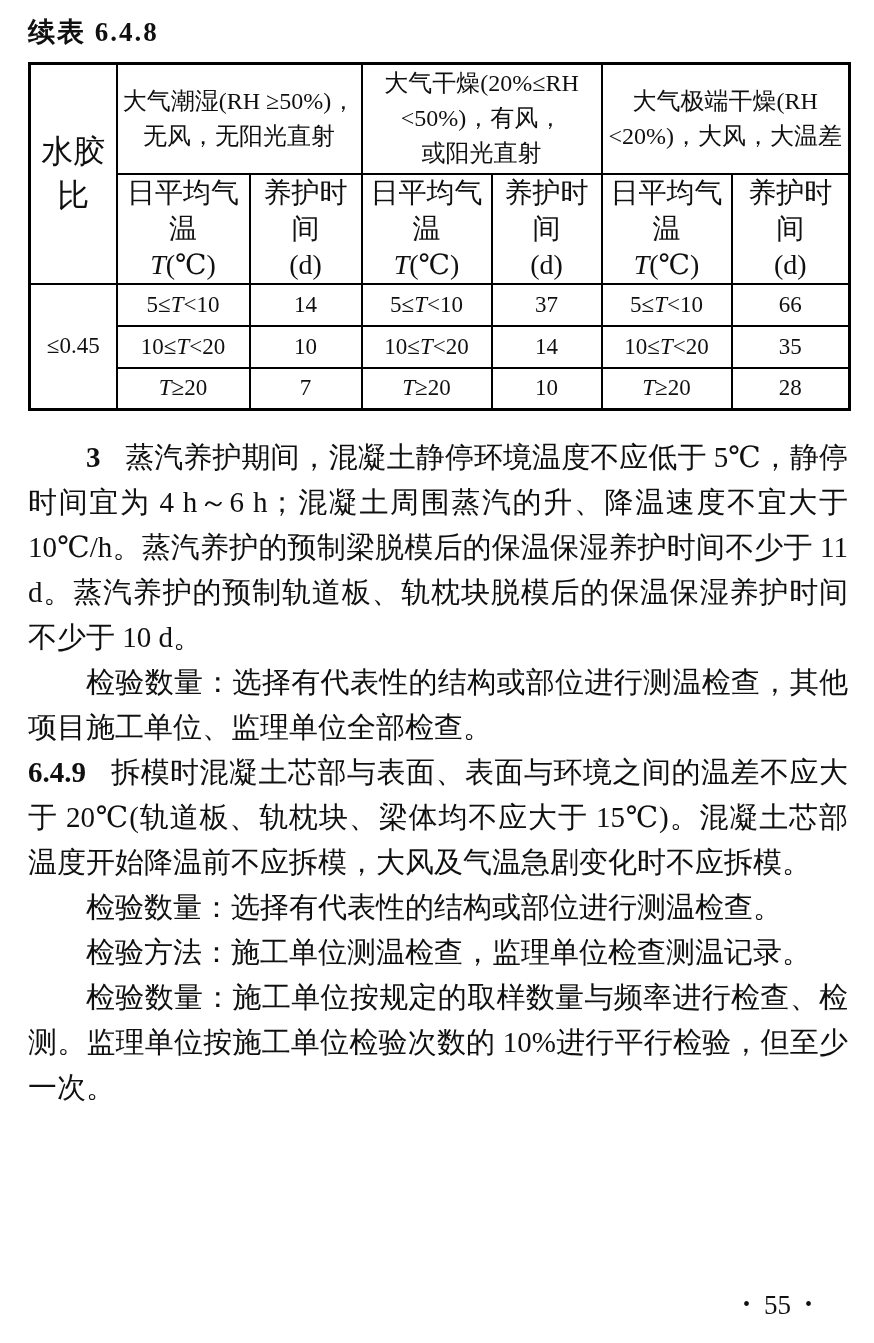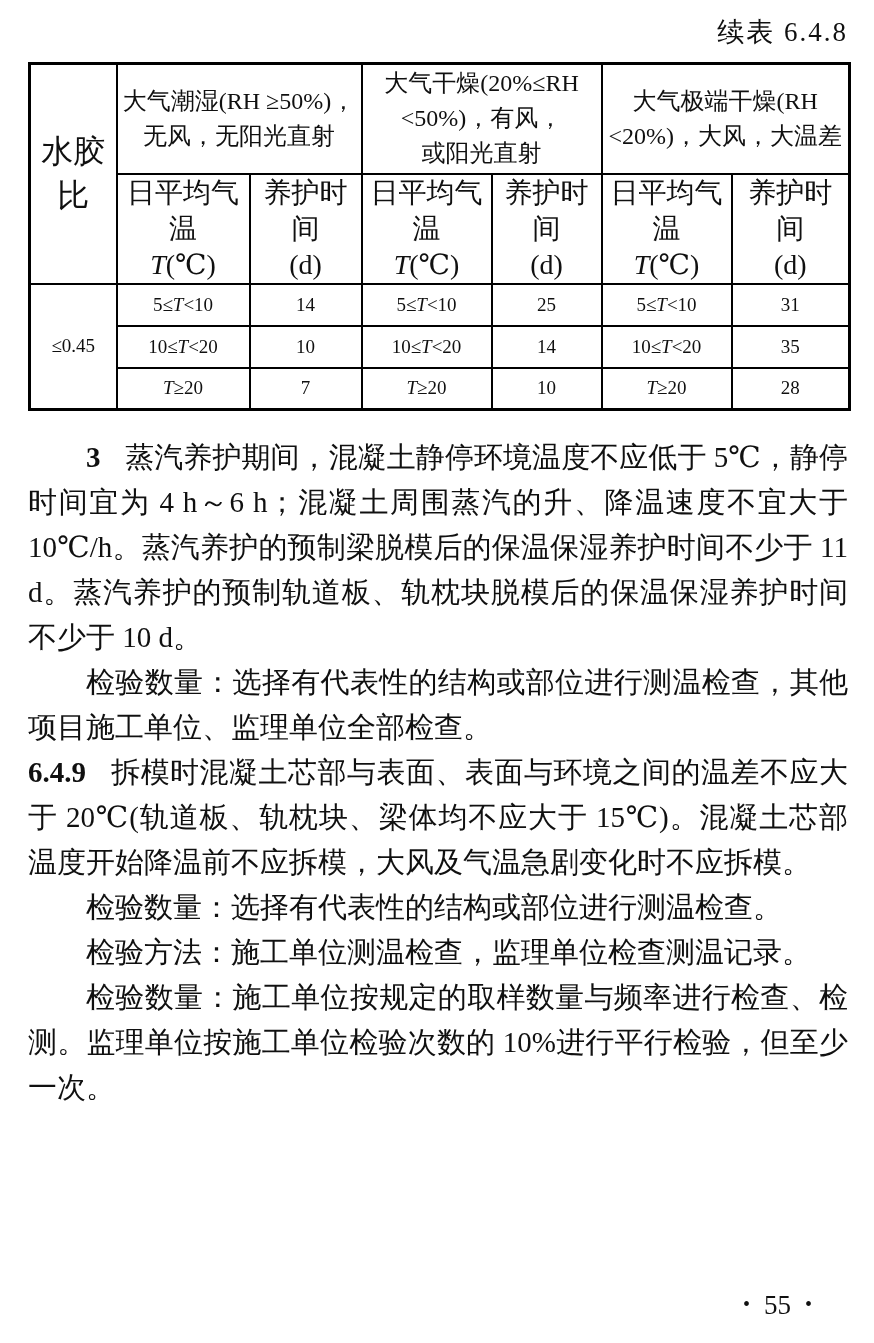--- a/index.html
+++ b/index.html
@@ -13,23 +13,23 @@
     position: relative;
     width: 874px;
     height: 1343px;
     box-sizing: border-box;
     padding: 12px 26px 0 28px;
     background: #ffffff;
     overflow: hidden;
   }
   .tbl-title {
     margin: 2px 0 12px 0;
-    text-align: right;
+    text-align: left;
     font-size: 27px;
-    font-weight: normal;
+    font-weight: bold;
     letter-spacing: 2px;
   }
   table.curing {
     border-collapse: collapse;
     table-layout: fixed;
     width: 820px;
     border: 3px solid #000;
   }
   table.curing th, table.curing td {
     border: 2px solid #000;
@@ -41,21 +41,21 @@
   tr.hrow1 { height: 110px; }
   tr.hrow2 { height: 80px; }
   tr.drow  { height: 42px; }
   .cond {
     font-size: 24px;
     line-height: 35px;
     white-space: pre-line;
   }
   .wjb { font-size: 32px; }
   .sub { font-size: 28px; line-height: 36px; border-radius: 24px; }
-  .cellv { font-size: 19px; }
+  .cellv { font-size: 23px; }
   .it { font-style: italic; }
   .body-text {
     margin-top: 24px;
     width: 820px;
     font-size: 29px;
     line-height: 45px;
     text-align: justify;
   }
   .body-text p { margin: 0; }
   .indent { text-indent: 2em; }
@@ -125,23 +125,23 @@
       <th class="sub">
         <div>养护时间</div>
         <div>(d)</div>
       </th>
     </tr>
     <tr class="drow">
       <td rowspan="3" class="cellv">≤0.45</td>
       <td class="cellv"><span>5≤</span><span class="it">T</span><span>&lt;10</span></td>
       <td class="cellv">14</td>
       <td class="cellv"><span>5≤</span><span class="it">T</span><span>&lt;10</span></td>
-      <td class="cellv">25</td>
+      <td class="cellv">37</td>
       <td class="cellv"><span>5≤</span><span class="it">T</span><span>&lt;10</span></td>
-      <td class="cellv">31</td>
+      <td class="cellv">66</td>
     </tr>
     <tr class="drow">
       <td class="cellv"><span>10≤</span><span class="it">T</span><span>&lt;20</span></td>
       <td class="cellv">10</td>
       <td class="cellv"><span>10≤</span><span class="it">T</span><span>&lt;20</span></td>
       <td class="cellv">14</td>
       <td class="cellv"><span>10≤</span><span class="it">T</span><span>&lt;20</span></td>
       <td class="cellv">35</td>
     </tr>
     <tr class="drow">

